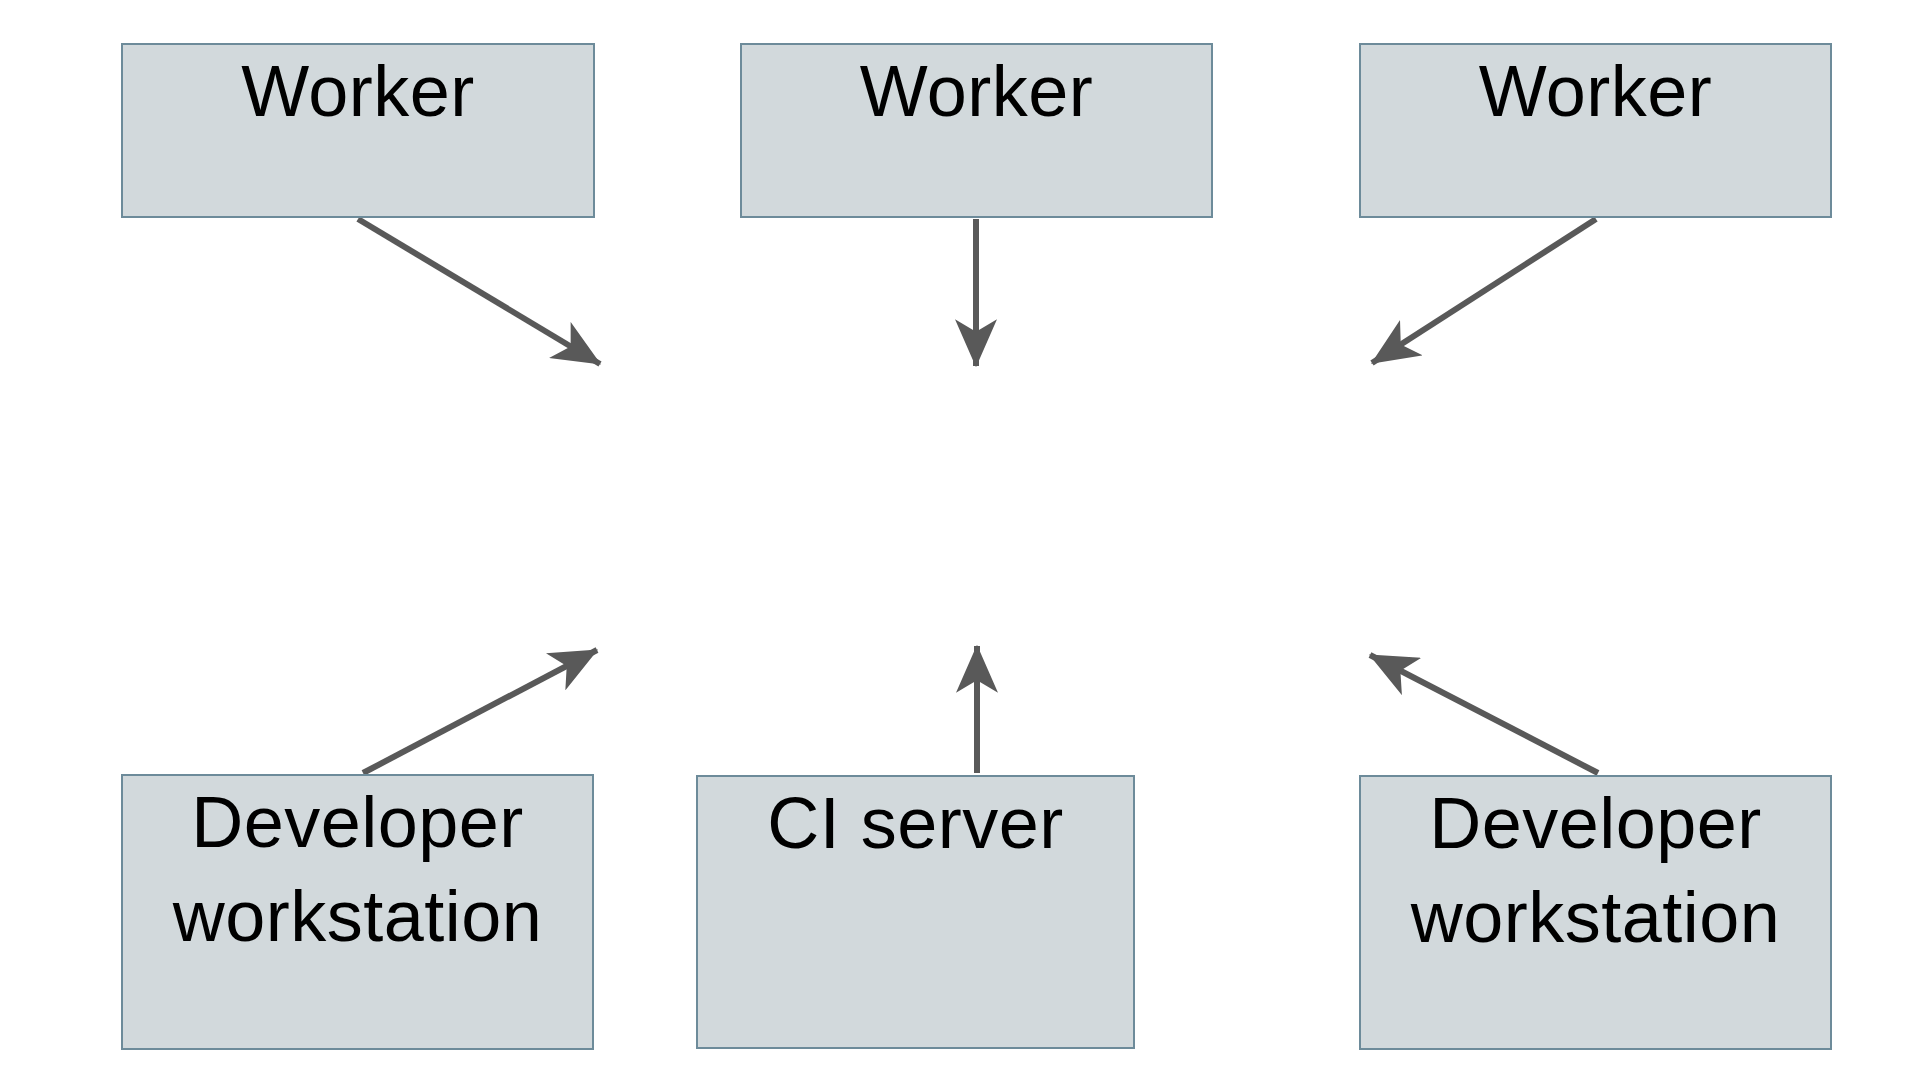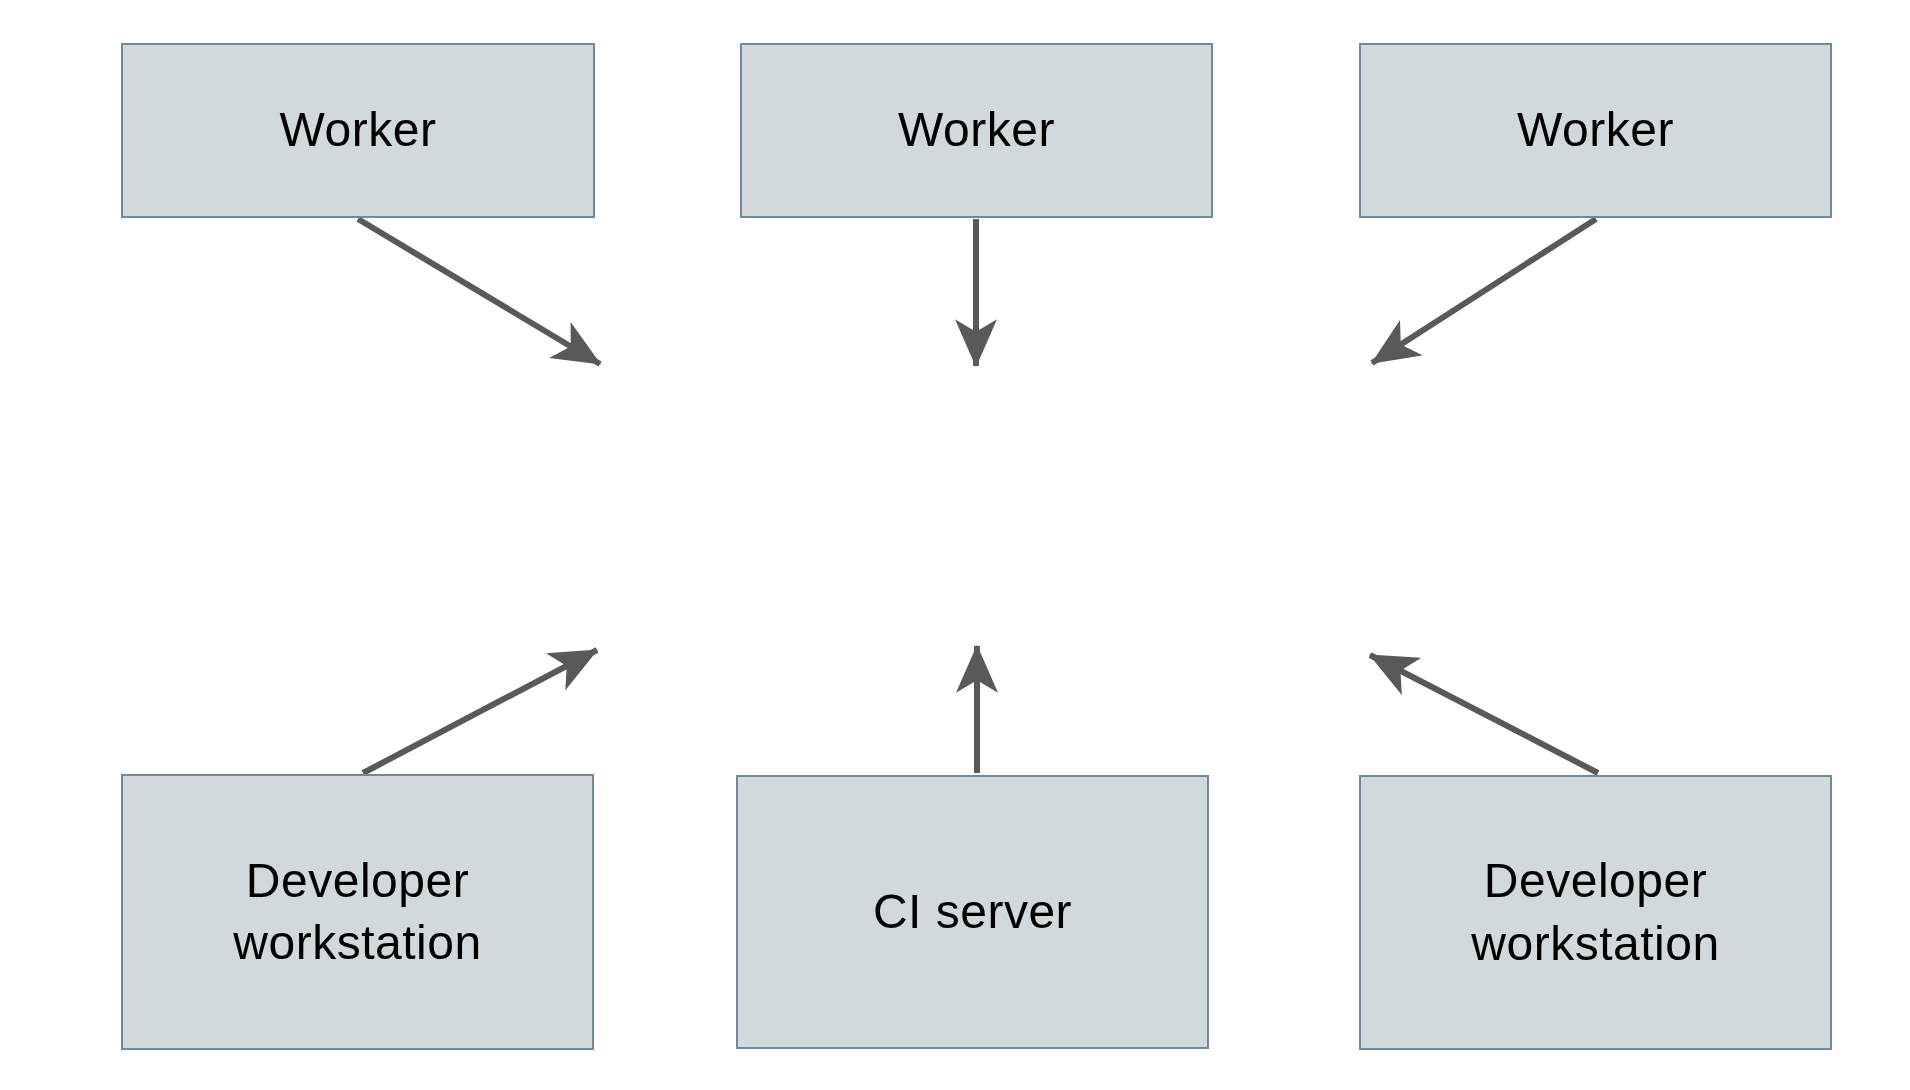--- a/index.html
+++ b/index.html
@@ -24,39 +24,38 @@
     width: 1910px;
     height: 1090px;
     pointer-events: none;
   }
   .node {
     position: absolute;
     background: #d2d9dc;
     border: 2.5px solid #6d8b9a;
     box-sizing: border-box;
     display: flex;
-    align-items: center;
     justify-content: center;
     text-align: center;
     color: #000000;
-    font-size: 48px;
+    font-size: 72px;
     line-height: 1.3;
     letter-spacing: 0.5px;
   }
   .node .label {
     display: block;
     padding: 0 14px;
   }
   
   .n-worker-1      { left: 121px;  top: 43px;  width: 474px; height: 175px; }
   .n-worker-2      { left: 740px;  top: 43px;  width: 473px; height: 175px; }
   .n-worker-3      { left: 1359px; top: 43px;  width: 473px; height: 175px; }
   .n-build-master  { left: 592px;  top: 368px; width: 767px; height: 275px; }
   .n-dev-left      { left: 121px;  top: 774px; width: 473px; height: 276px; }
-  .n-ci-server     { left: 736px;  top: 775px; width: 473px; height: 274px; }
+  .n-ci-server     { left: 696px;  top: 775px; width: 439px; height: 274px; }
   .n-dev-right     { left: 1359px; top: 775px; width: 473px; height: 275px; }
 </style>
 </head>
 <body>
 
 <div class="canvas">
 
   <svg class="edges-layer" width="1910" height="1090" viewBox="0 0 1910 1090" xmlns="http://www.w3.org/2000/svg">
     <defs>
       <marker id="arrowhead" viewBox="0 0 8 7" refX="7.8" refY="3.5" markerWidth="8" markerHeight="7" orient="auto" markerUnits="strokeWidth">

